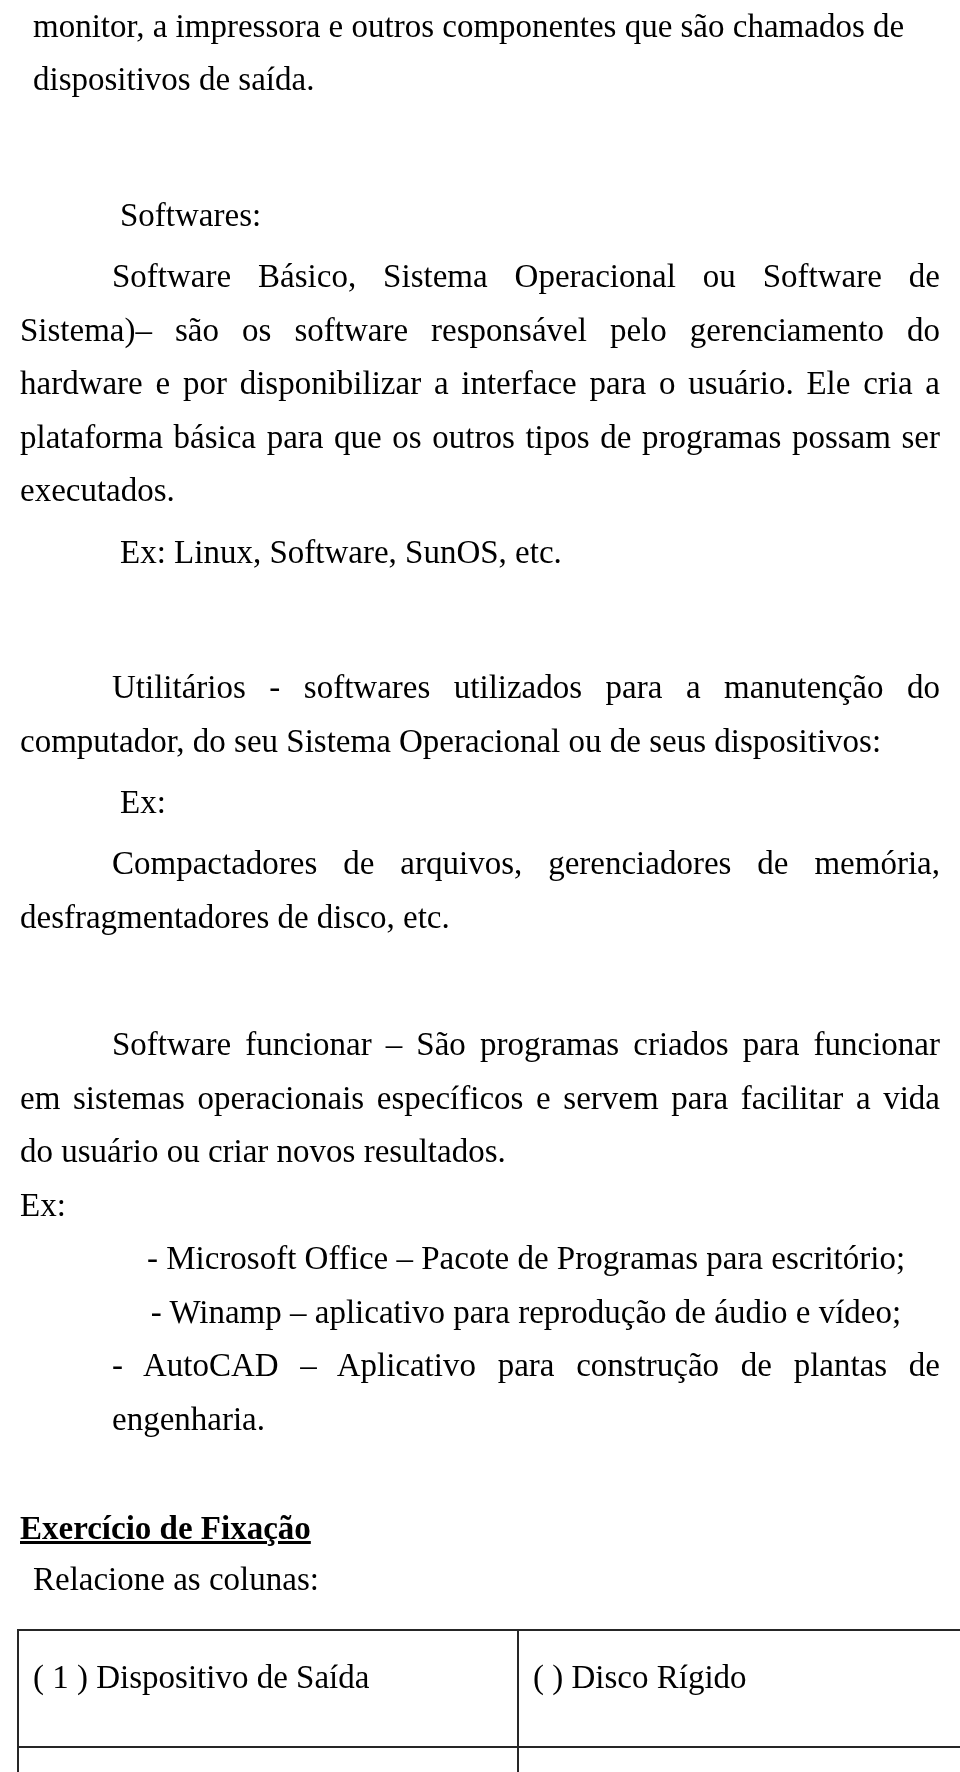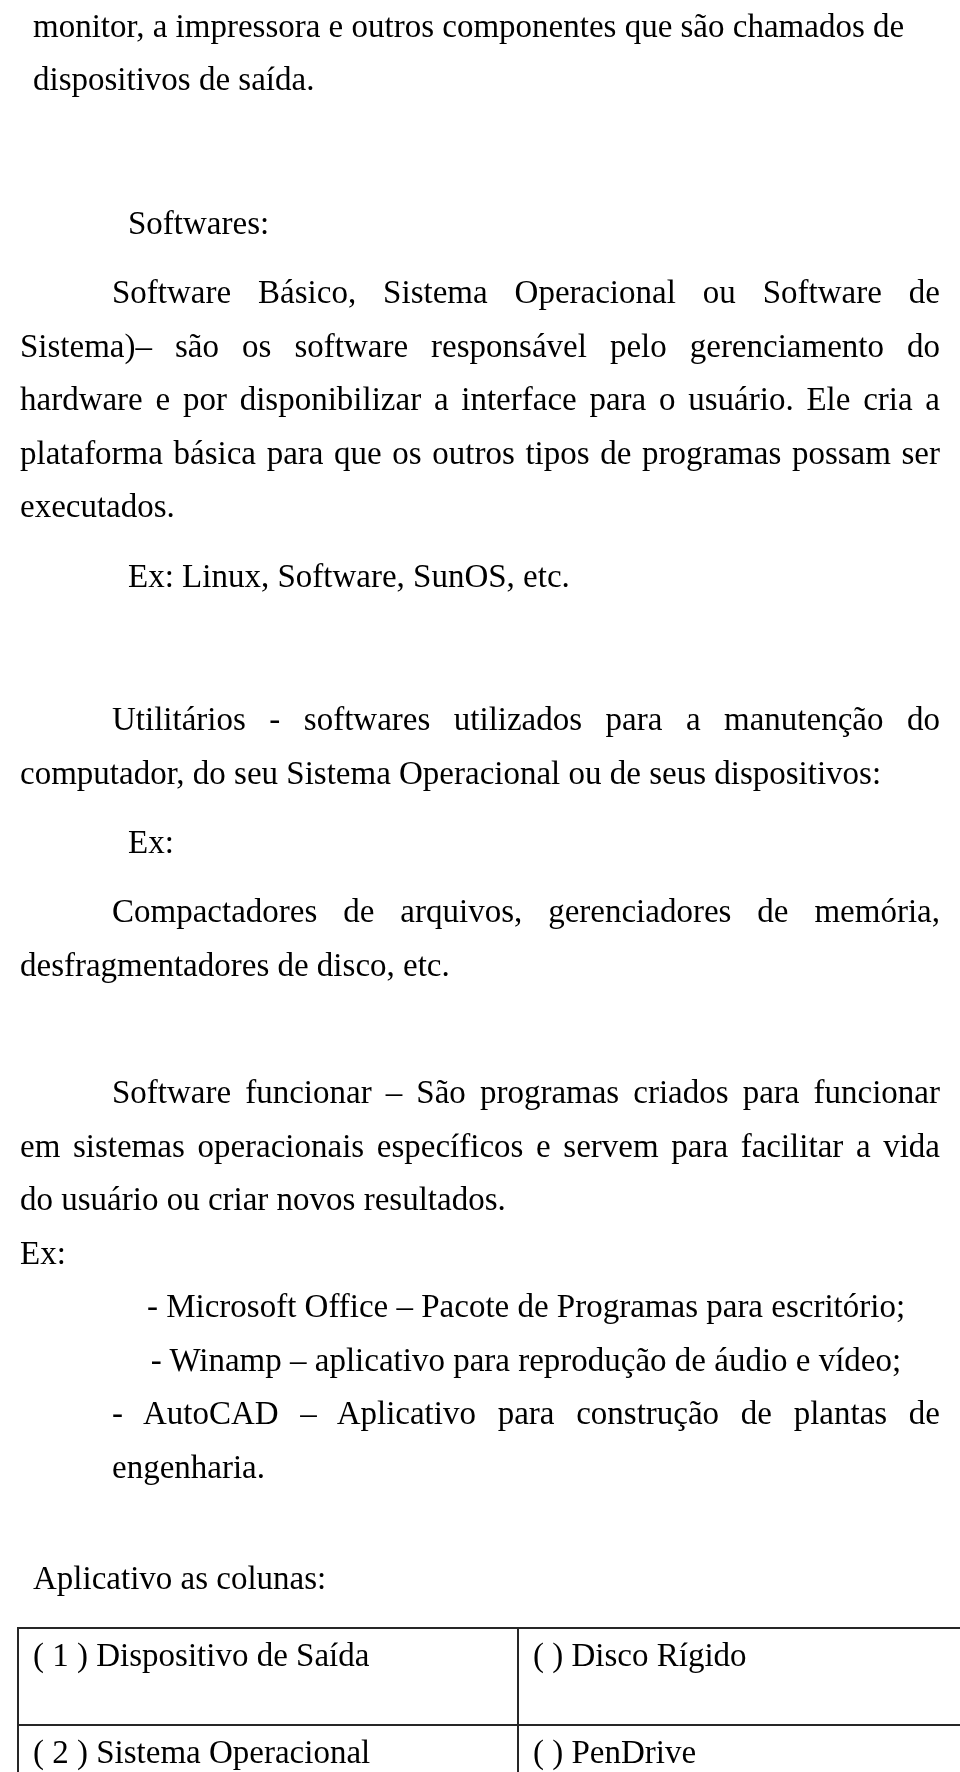--- a/index.html
+++ b/index.html
@@ -33,21 +33,21 @@
   }
   .p.left { text-align: left; margin-left: 13px; }
   .indent { text-indent: 92px; }
   .b { font-weight: normal; }
   .gap-lg { height: 58px; }
   .gap-xl { height: 74px; }
 
   .line-indented {
     font-size: 33px;
     line-height: 1.62;
-    margin: 16px;
+    margin: 8px;
     padding-left: 92px;
     text-align: left;
     white-space: nowrap;
   }
   .line-flush {
     font-size: 33px;
     line-height: 1.62;
     margin: 0;
     text-align: left;
     white-space: nowrap;
@@ -76,21 +76,21 @@
     border-collapse: collapse;
     width: 937px;
     margin-left: -3px;
     margin-top: 22px;
     table-layout: fixed;
   }
   .exercise-table td {
     border: 2px solid #262626;
     font-size: 33px;
     line-height: 1.4;
-    padding: 3px 10px 34px 14px;
+    padding: 23px 10px 34px 14px;
     vertical-align: top;
     height: 58px;
   }
   .exercise-table td.col-left  { width: 474px; }
   .exercise-table td.col-right { width: 463px; }
 </style>
 </head>
 <body>
 
 <div class="page">
@@ -120,22 +120,23 @@
   <p class="p indent"><span class="b">Software funcionar</span><span> – São programas criados para funcionar em sistemas operacionais específicos e servem para facilitar a vida do usuário ou criar novos resultados.</span></p>
 
   <p class="line-flush"><span>Ex:</span></p>
 
   <p class="listitem nowrapish"><span>- Microsoft Office – Pacote de Programas para escritório;</span></p>
   <p class="listitem nowrapish"><span>- Winamp – aplicativo para reprodução de áudio e vídeo;</span></p>
   <p class="listitem"><span>- AutoCAD – Aplicativo para construção de plantas de engenharia.</span></p>
 
   <div class="gap-lg"></div>
 
+  <p class="heading-underline"><span>Exercício de Fixação</span></p>
 
-  <p class="p left"><span>Aplicativo as colunas:</span></p>
+  <p class="p left"><span>Relacione as colunas:</span></p>
 
   <table class="exercise-table">
     <tbody>
       <tr>
         <td class="col-left">( 1 ) Dispositivo de Saída</td>
         <td class="col-right">(   ) Disco Rígido</td>
       </tr>
       <tr>
         <td class="col-left">( 2 ) Sistema Operacional</td>
         <td class="col-right">(   ) PenDrive</td>

